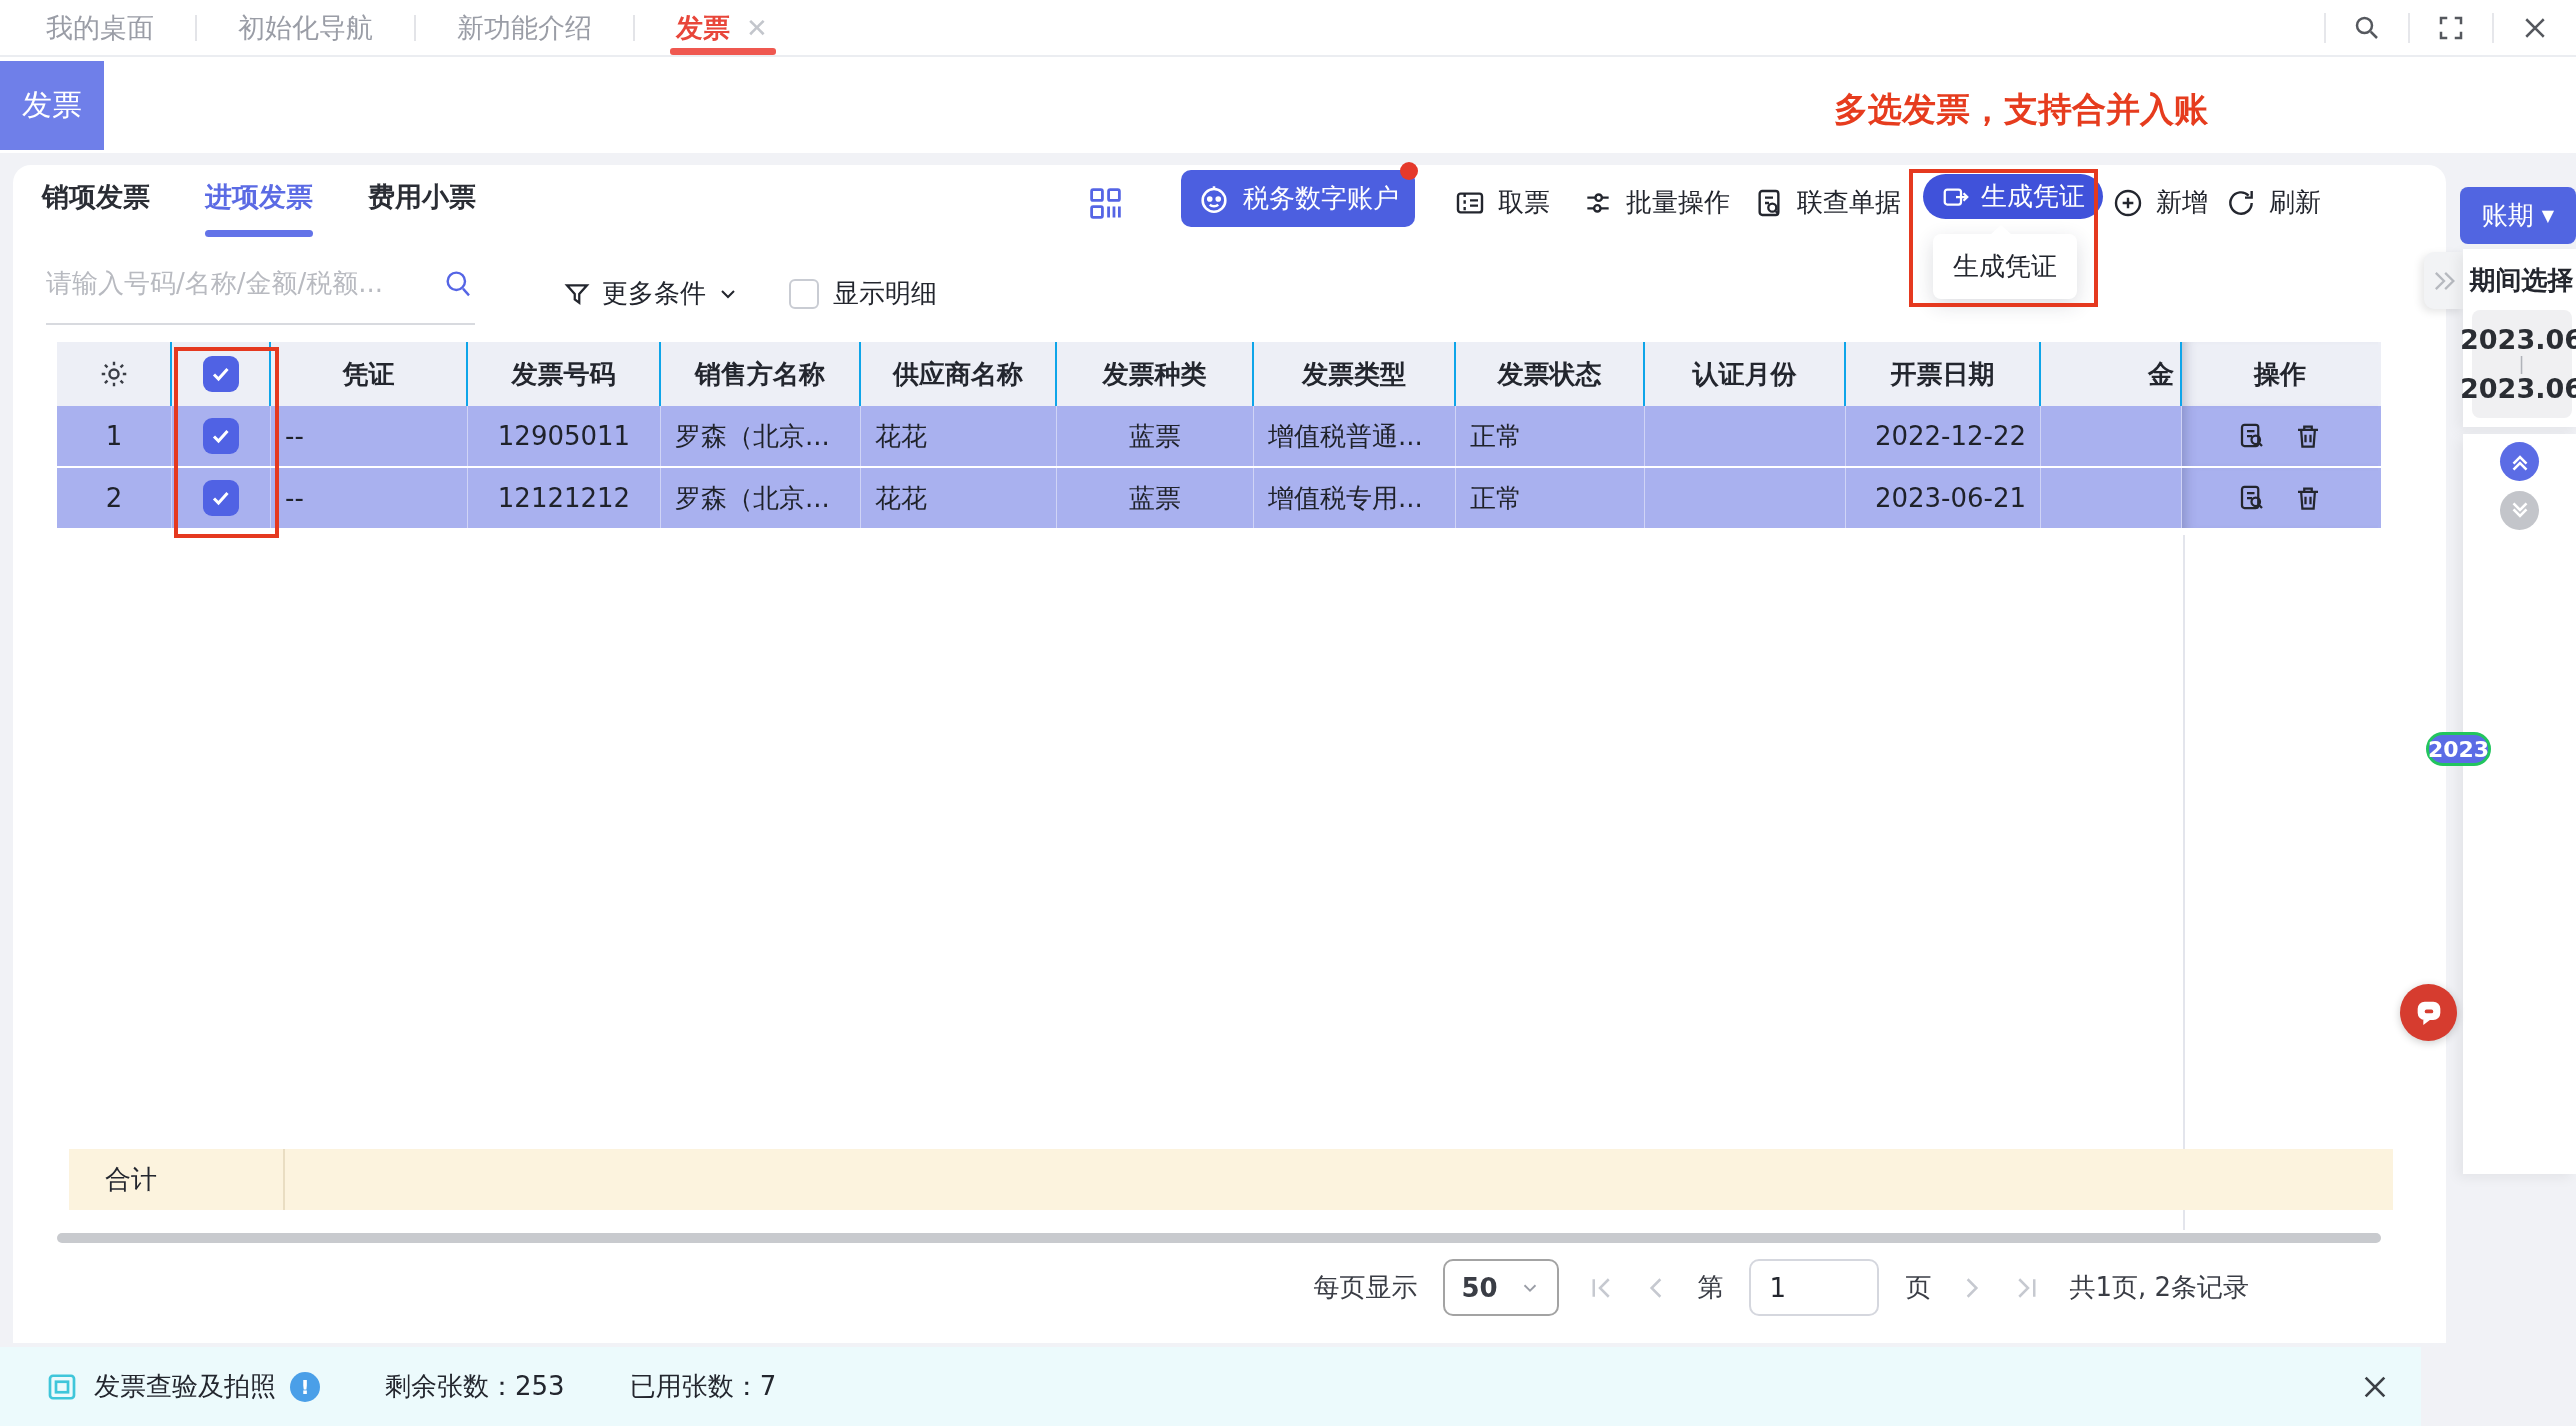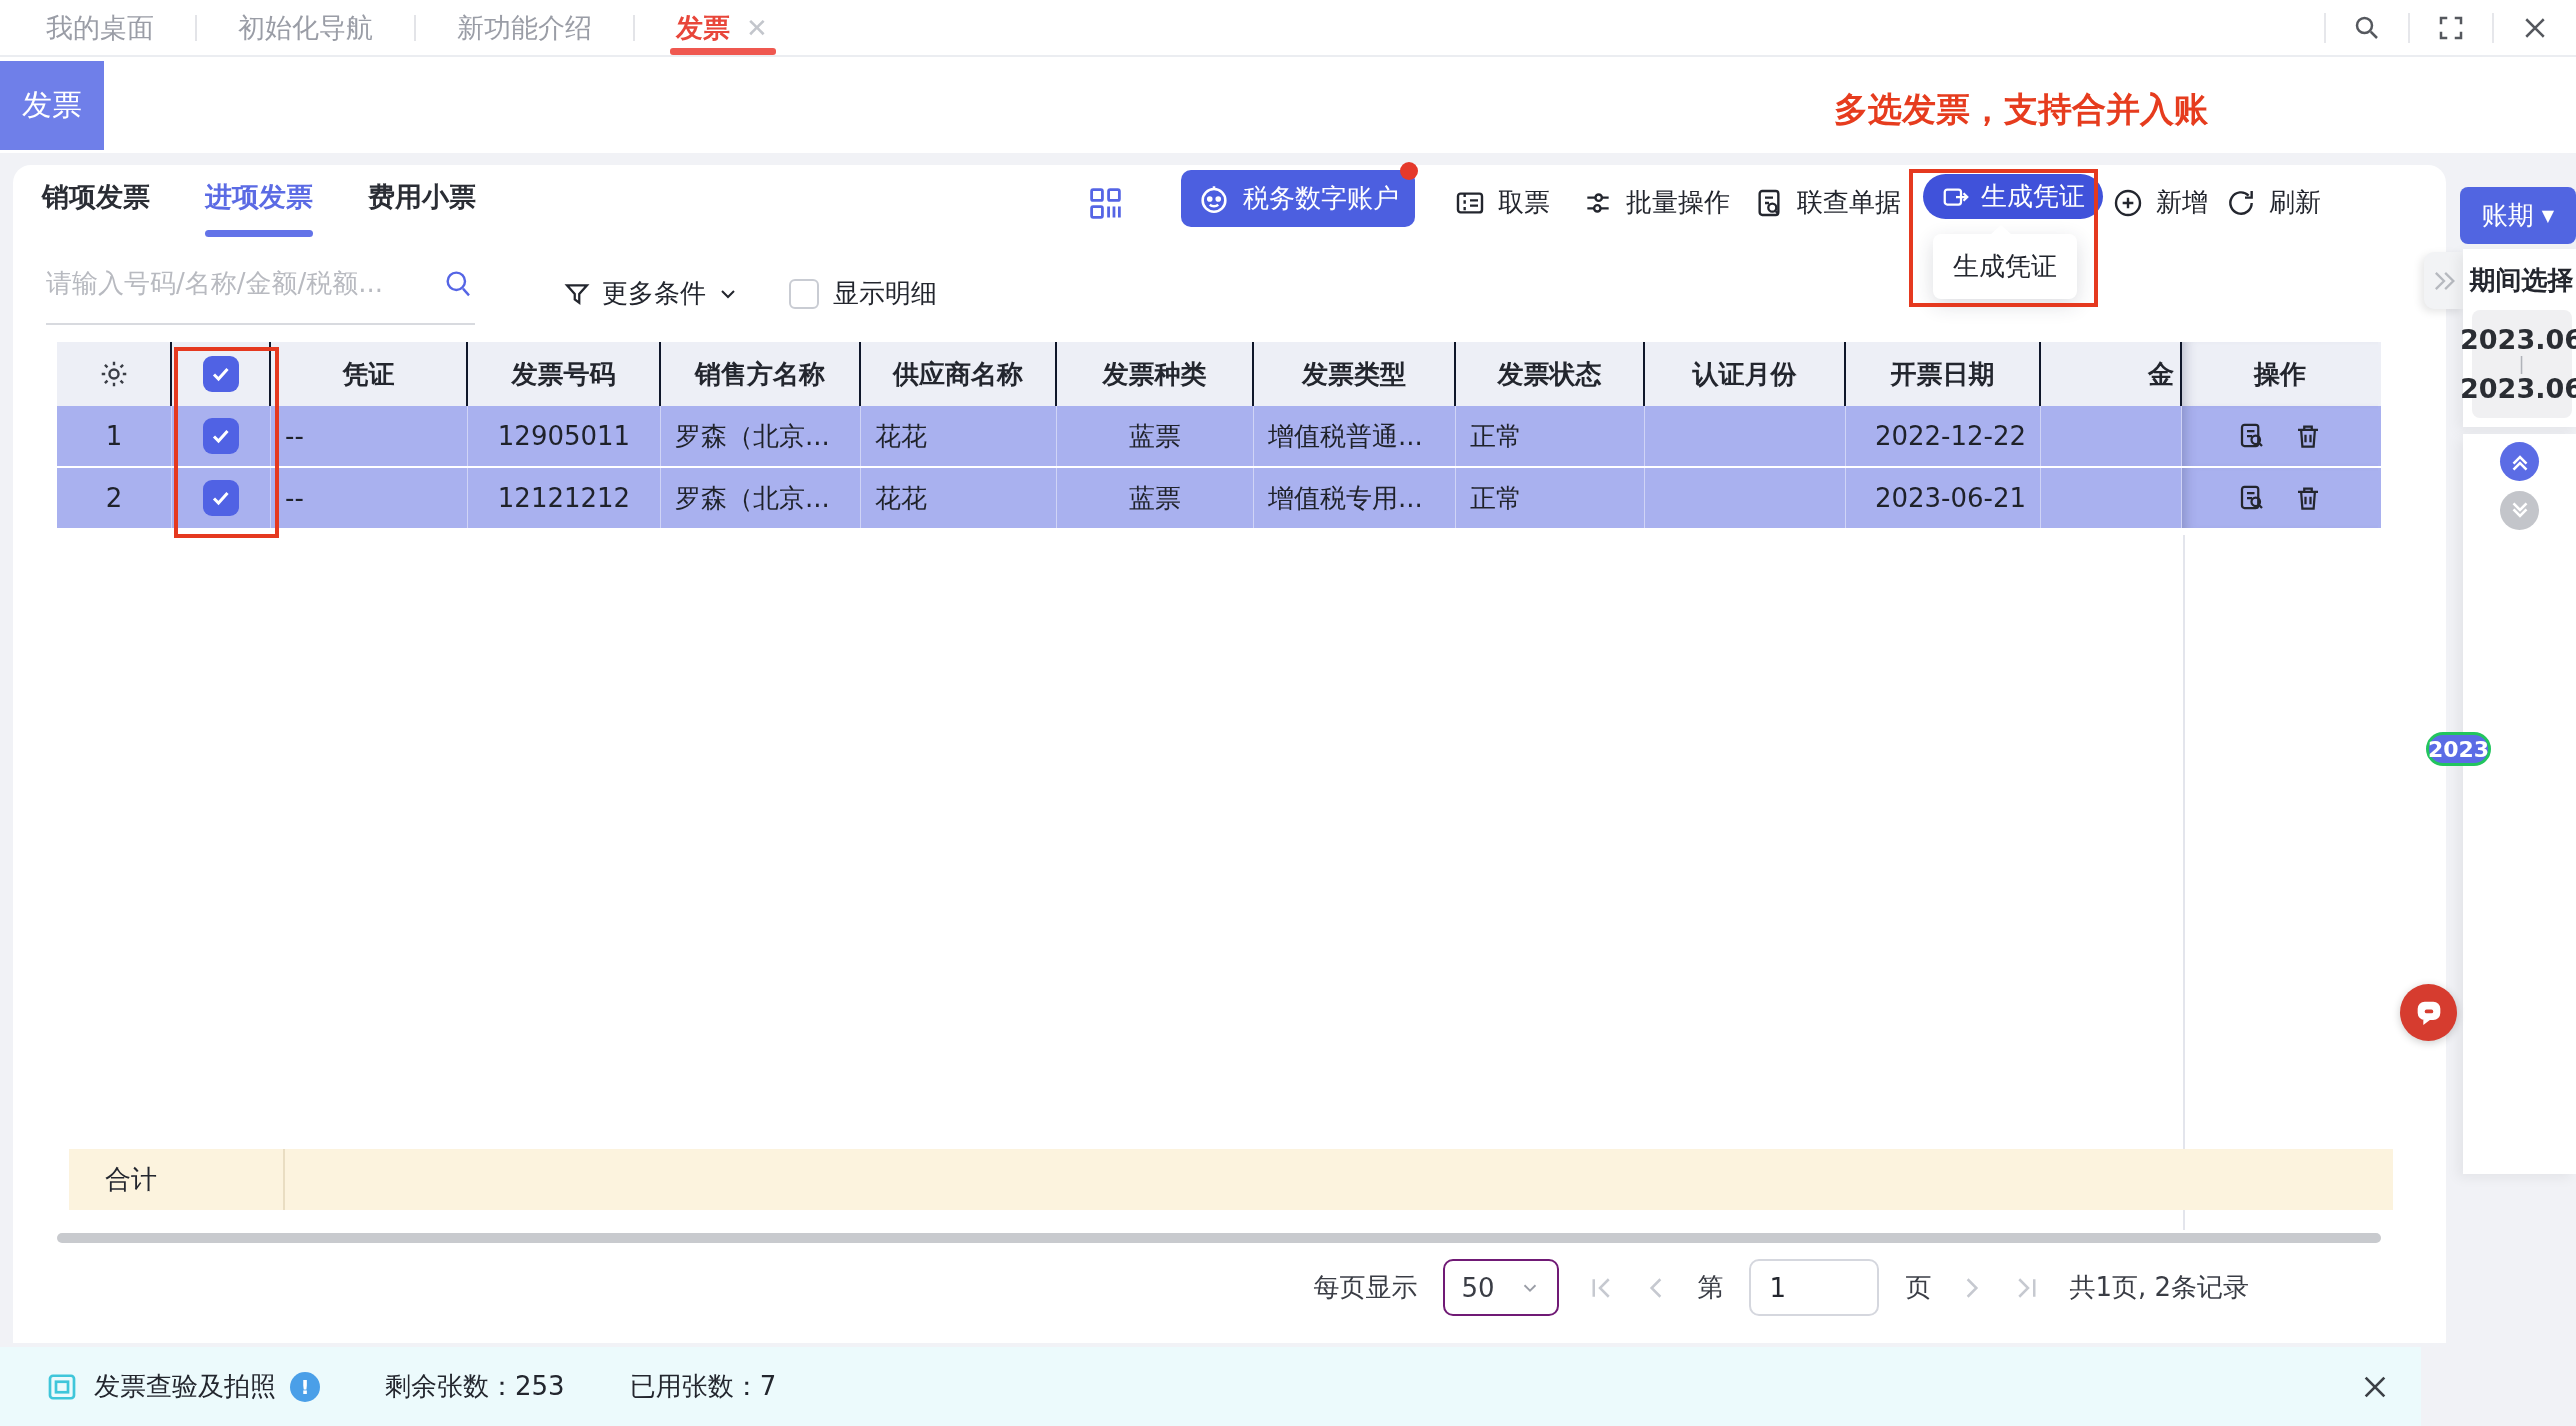--- a/index.html
+++ b/index.html
@@ -52,40 +52,40 @@
   .search-wrap { left:46px; top:268px; width:429px; height:57px; border-bottom:2px solid #d8dadf; display:flex; align-items:flex-start; }
   .search-wrap input { border:none; outline:none; flex:1; font-size:26px; color:#3a3d45; font-family:inherit; background:transparent; }
   .search-wrap input::placeholder { color:#b8bac0; }
   .more-cond { left:562px; top:276px; display:flex; align-items:center; gap:10px; font-size:26px; cursor:pointer; }
   .chk-detail { left:789px; top:276px; display:flex; align-items:center; gap:14px; font-size:26px; cursor:pointer; }
   .chk-empty { width:30px; height:30px; border:2px solid #c9ccd3; border-radius:6px; background:#fff; }
 
   
   .tbl { left:57px; top:342px; width:2324px; }
   .thead { display:flex; height:64px; background:#edeff6; }
-  .th { display:flex; align-items:center; justify-content:center; font-weight:bold; font-size:26px; color:#23262e; border-right:2px solid #0f172a; }
+  .th { display:flex; align-items:center; justify-content:center; font-weight:bold; font-size:26px; color:#23262e; border-right:2px solid #0ea5e9; }
   .th:last-child { border-right:none; }
   .trow { display:flex; height:62px; background:#a9b1ef; border-bottom:2px solid #fff; cursor:pointer; }
   .td { display:flex; align-items:center; justify-content:center; font-size:26px; color:#1f222a; border-right:1px solid rgba(255,255,255,.45); padding:0 14px; }
   .td:last-child { border-right:none; }
   .lt { justify-content:flex-start; } .rt { justify-content:flex-end; }
   .c0{width:115px}.c1{width:99px}.c2{width:197px}.c3{width:193px}.c4{width:200px}.c5{width:196px}.c6{width:197px}.c7{width:202px}.c8{width:189px}.c9{width:201px}.c10{width:195px}.c11{width:141px}.c12{width:196px}
   .fixed-sh { box-shadow:inset 12px 0 12px -9px rgba(50,55,95,.28); }
   .cellclip { overflow:hidden; white-space:nowrap; }
   .chk { width:36px; height:36px; border-radius:9px; background:#5062e4; display:flex; align-items:center; justify-content:center; cursor:pointer; }
   .act-ic { color:#23262e; cursor:pointer; }
 
   .total-row { left:57px; top:1149px; width:2324px; height:61px; background:#fcf3de; display:flex; align-items:center;margin-left:12px; }
   .total-div { position:absolute; left:214px; top:0; bottom:0; width:2px; background:#e9ddc2; }
   .hscroll { left:57px; top:1233px; width:2324px; height:10px; border-radius:5px; background:#c8cace; cursor:grab; }
   .vline-fixed { left:2183px; top:535px; width:2px; height:695px; background:#e3e5ec; }
 
   
   .pager { right:327px; top:1259px; height:57px; display:flex; align-items:center; gap:26px; font-size:26px; color:#3a3d45; }
-  .selbox { width:116px; height:57px; border:2px solid #701a75; border-radius:10px; display:flex; align-items:center; justify-content:space-between; padding:0 16px; cursor:pointer; background:#fff; }
+  .selbox { width:116px; height:57px; border:2px solid #a3a3a3; border-radius:10px; display:flex; align-items:center; justify-content:space-between; padding:0 16px; cursor:pointer; background:#fff;font-weight:bold; }
   .pginput { width:130px; height:57px; border:2px solid #d5d7de; border-radius:10px; font-size:26px; padding-left:18px; outline:none; font-family:inherit; color:#23262e; }
   .navic { color:#c6c9d0; cursor:pointer; }
 
   
   .footer { left:0; top:1347px; width:2421px; height:79px; background:#ecfafc; display:flex; align-items:center; }
 
   
   .collapse-tab { left:2424px; top:252px; width:39px; height:57px; background:#f2f3f5; border-radius:10px 0 0 10px; box-shadow:-3px 3px 8px rgba(0,0,0,.10); display:flex; align-items:center; justify-content:center; color:#b6b9bf; cursor:pointer; }
   .panel1 { left:2463px; top:249px; width:117px; height:178px; background:#fff; box-shadow:-5px 4px 12px rgba(0,0,0,.06); }
   .panel1 .ttl { text-align:center; font-size:26px; font-weight:bold; padding-top:14px; }

